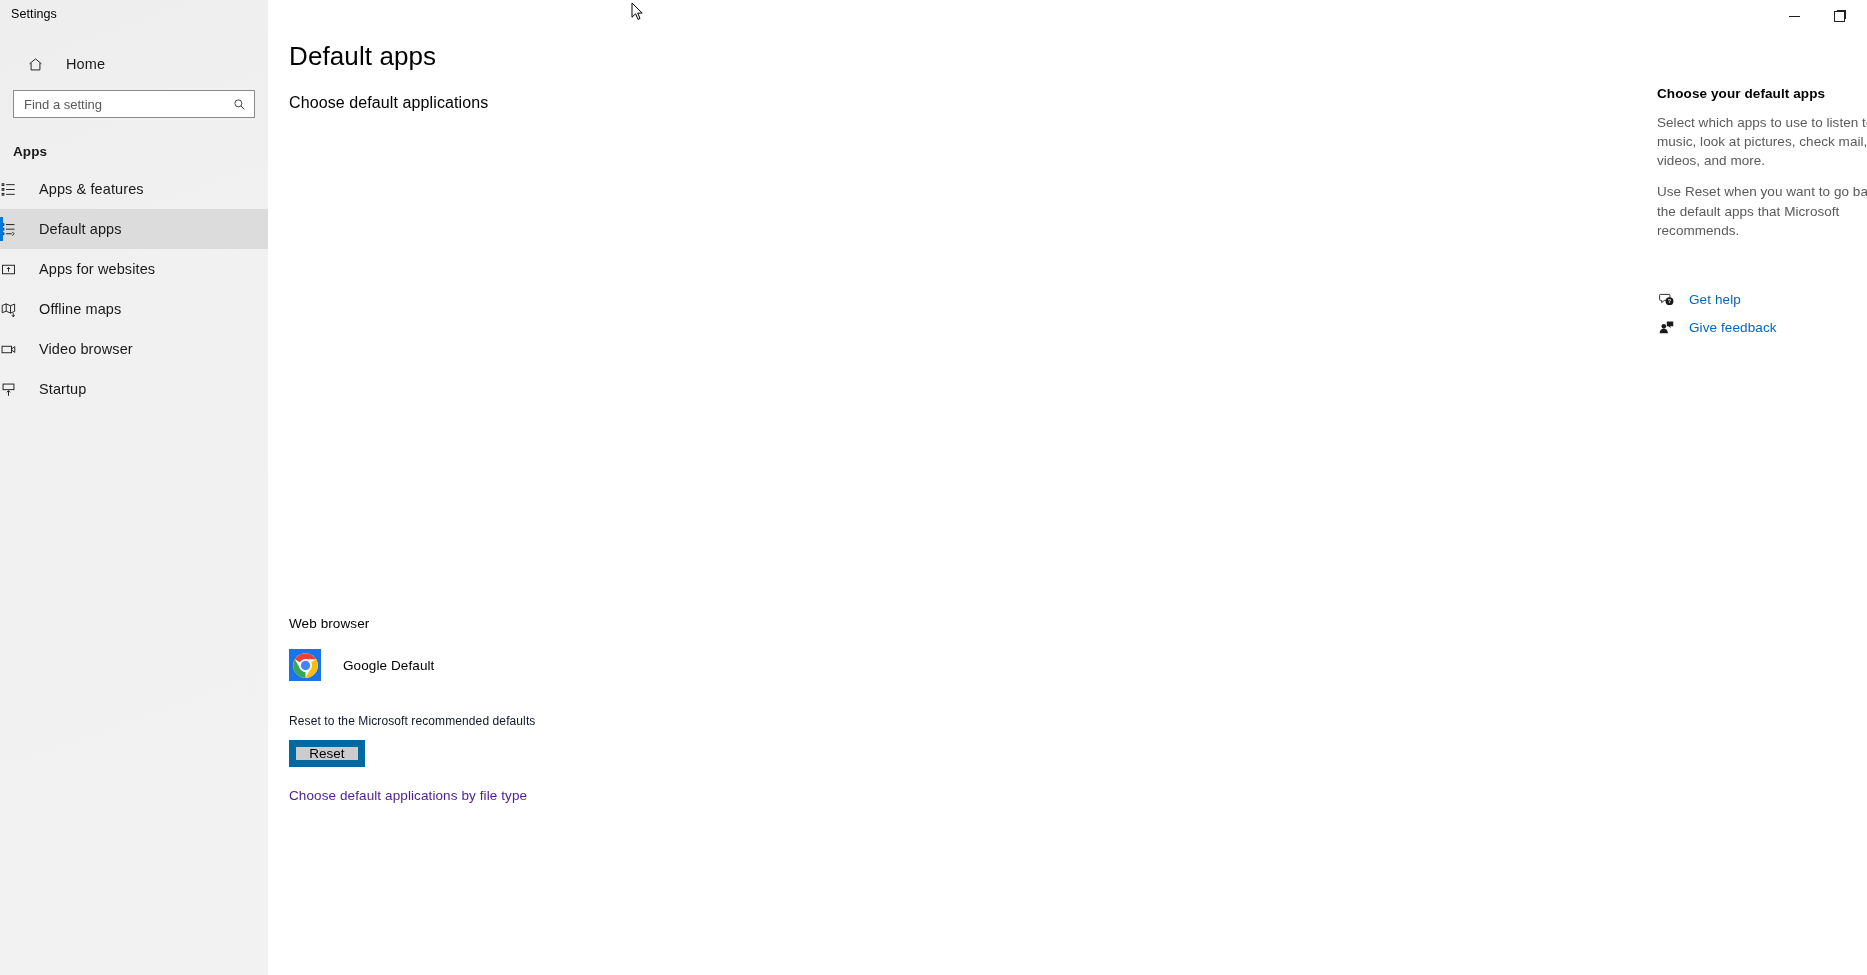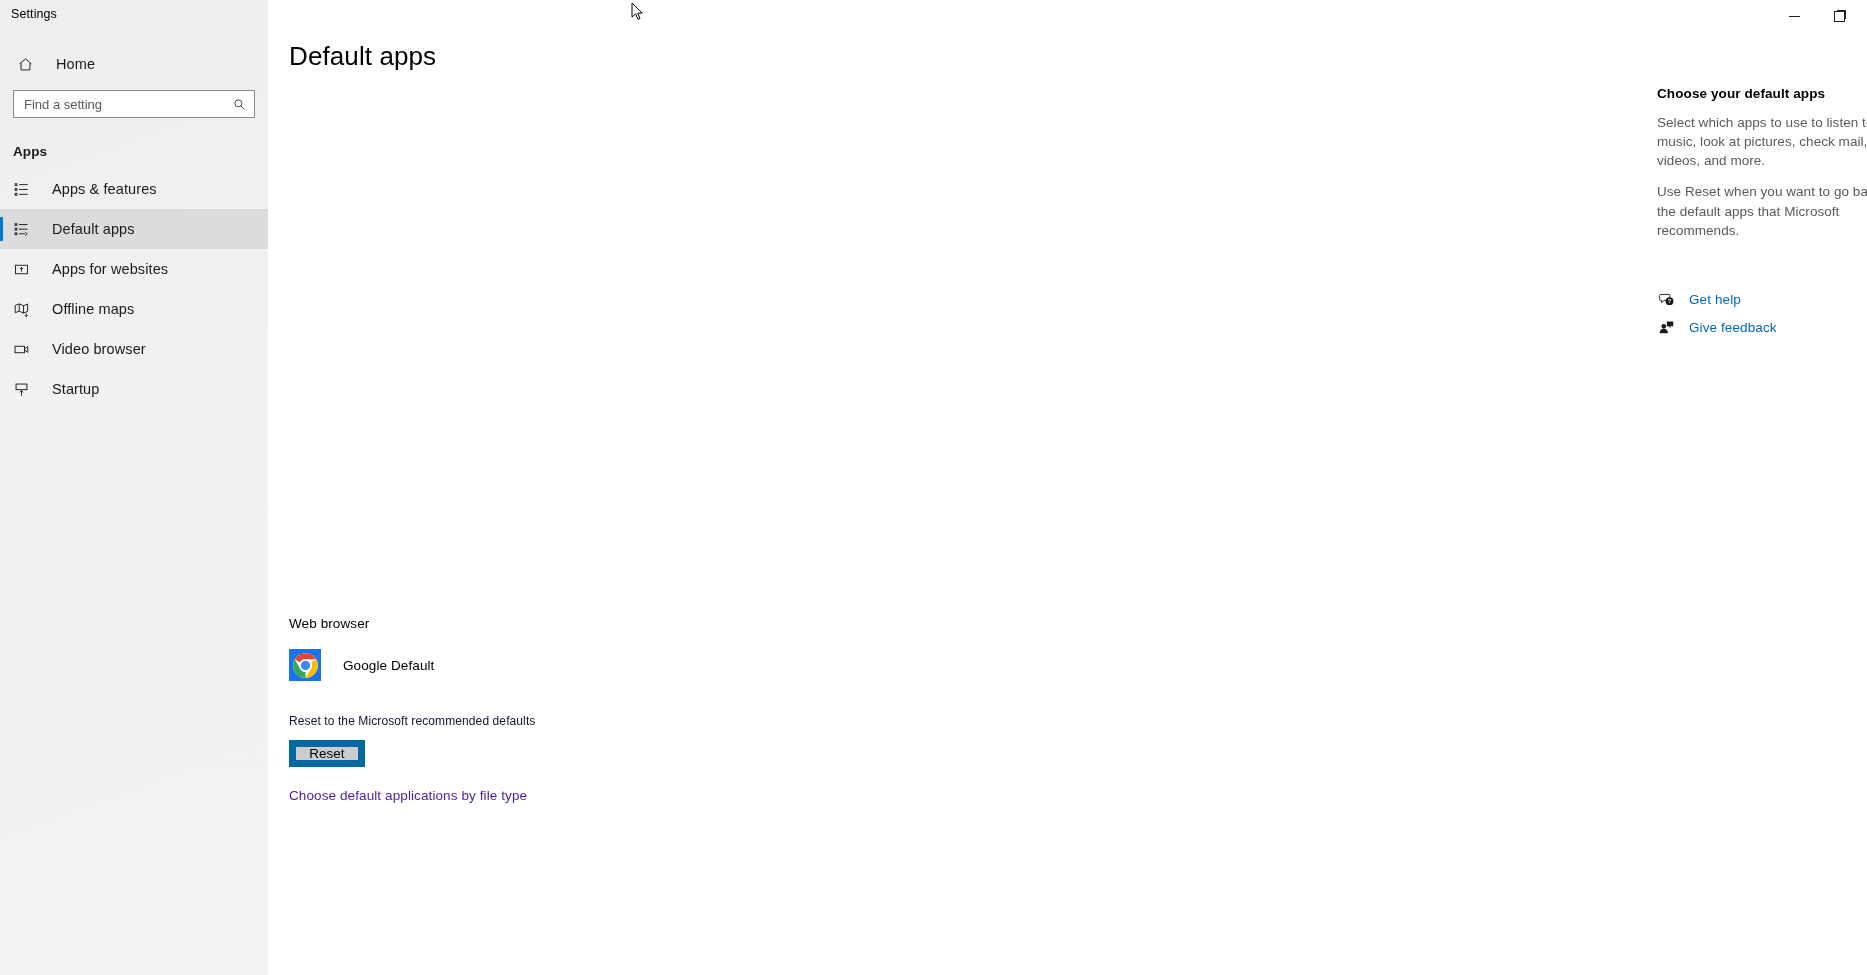--- a/index.html
+++ b/index.html
@@ -111,21 +111,21 @@
     height: 975px;
     background: linear-gradient(160deg, #eeeeee 0%, #f1f1f1 35%, #f2f2f2 100%);
     position: relative;
     padding-top: 44px;
   }
 
   .home-row {
     height: 40px;
     display: flex;
     align-items: center;
-    padding-left: 17px;
+    padding-left: 27px;
     cursor: default;
     margin-bottom: 4px;
   }
 
   .nav-icon {
     width: 22px;
     flex: 0 0 22px;
     display: flex;
     align-items: center;
     justify-content: flex-start;
@@ -186,21 +186,20 @@
     letter-spacing: 0.1px;
   }
 
   .nav-list { display: flex; flex-direction: column; }
 
   .nav-item {
     position: relative;
     height: 40px;
     display: flex;
     align-items: center;
-    padding-left: 13px;
     cursor: default;
   }
 
   .nav-item.selected { background: #dcdcdc; }
   .nav-item.selected::before {
     content: "";
     position: absolute;
     left: 0; top: 8px;
     width: 3px; height: 24px;
     background: #0078d7;
@@ -459,20 +458,21 @@
           </span>
           <span class="nav-label">Startup</span>
         </div>
 
       </div>
     </div>
 
     <div class="content">
 
       <h1 class="page-title">Default apps</h1>
+      <div class="page-subtitle">Choose default applications</div>
 
       <div class="block-web-browser">
         <div class="section-label">Web browser</div>
         <div class="app-row">
           <span class="app-tile">
             <svg width="27" height="27" viewBox="0 0 48 48">
               <circle cx="24" cy="24" r="22" fill="#ffffff"></circle>
               <path d="M24 2 A22 22 0 0 1 43.05 13.0 L24 13.0 A11 11 0 0 0 14.47 18.5 Z" fill="#ea4335"></path>
               <path d="M43.05 13.0 A22 22 0 0 1 24 46 L33.53 29.5 A11 11 0 0 0 33.53 18.5 Z" fill="#fbbc05"></path>
               <path d="M24 46 A22 22 0 0 1 4.95 13.0 L14.47 29.5 A11 11 0 0 0 24 35 Z" fill="#34a853"></path>

